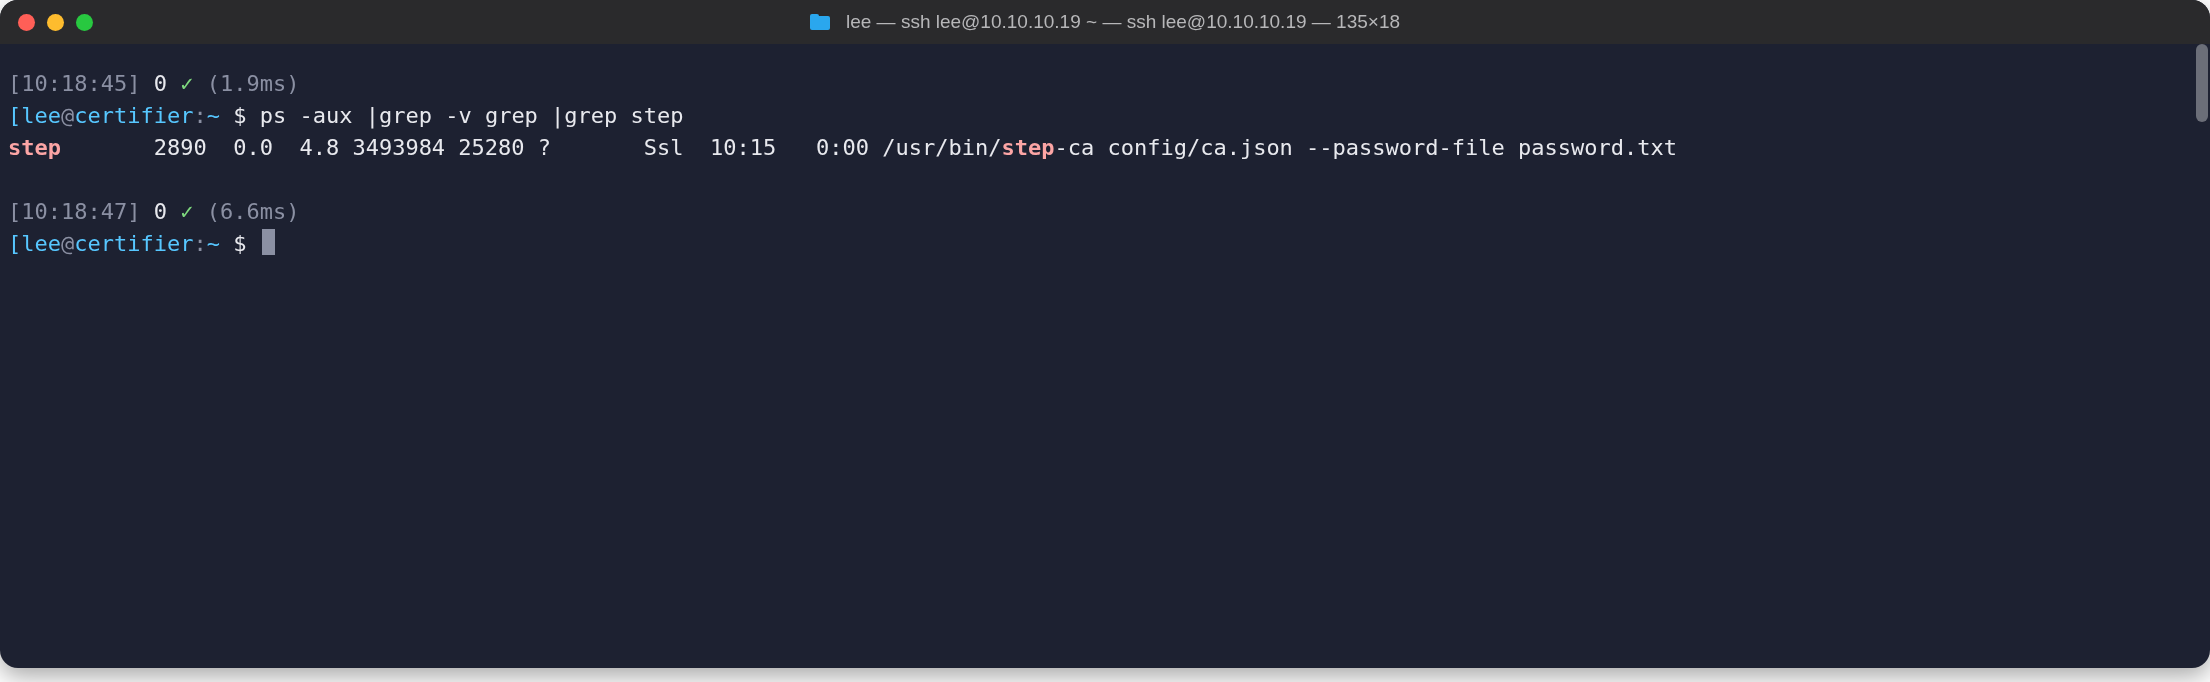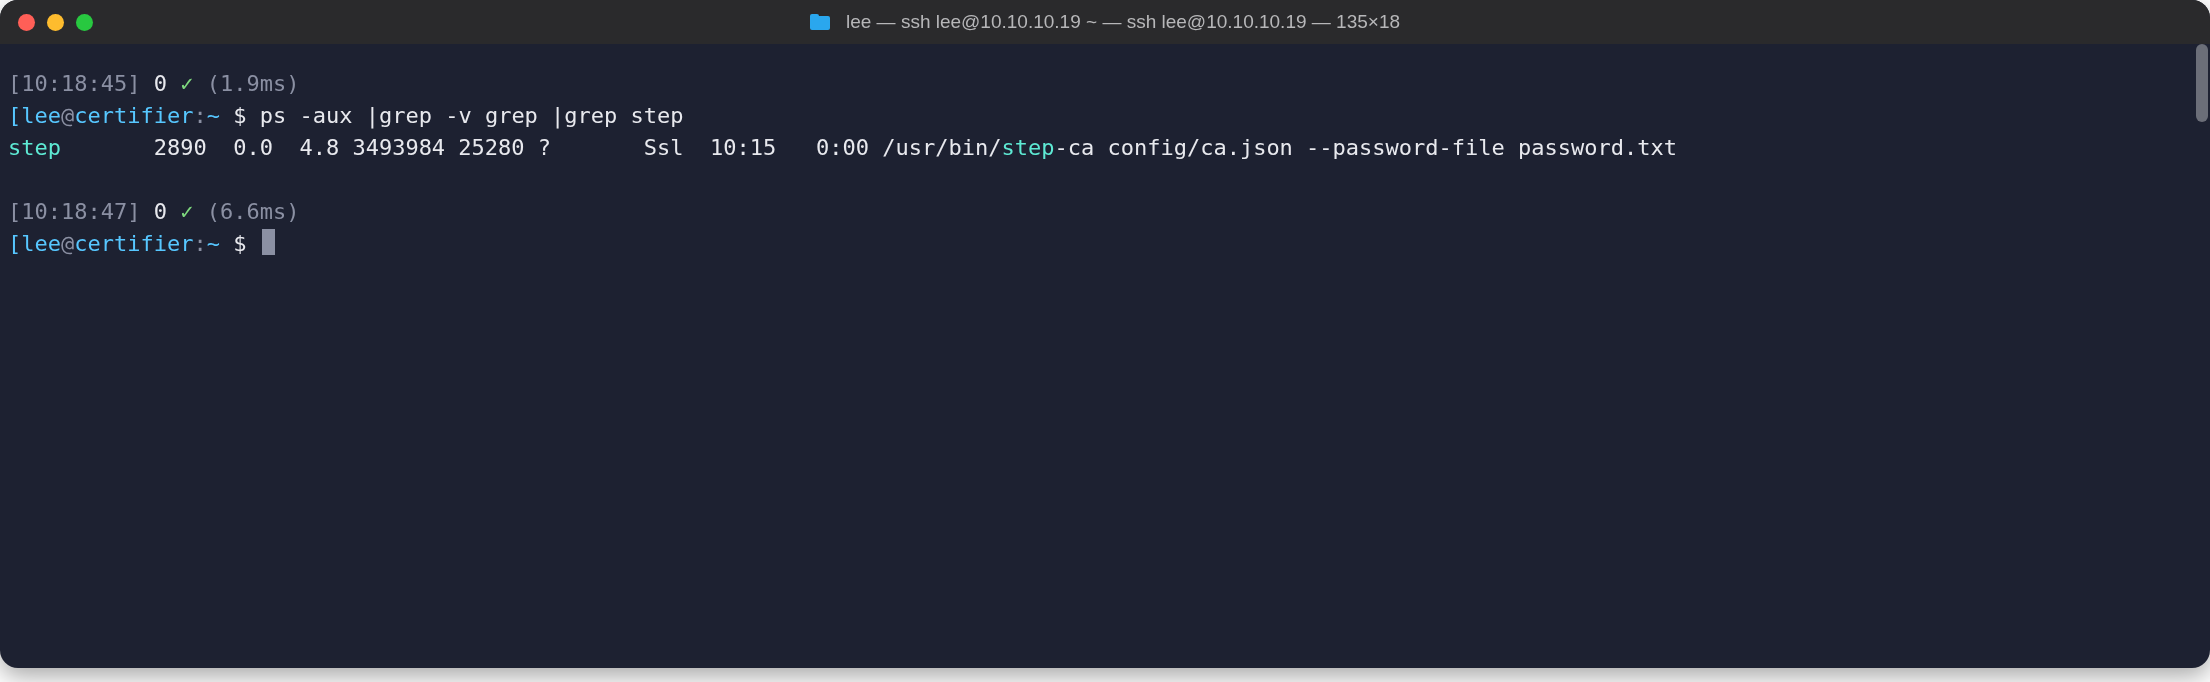--- a/index.html
+++ b/index.html
@@ -59,21 +59,21 @@
     position:relative;
   }
   .scroll{
     position:absolute;right:2px;top:44px;width:12px;height:78px;
     background:#6b6e78;border-radius:6px;
   }
   .gray{color:#8b90a3;}
   .green{color:#7ed87e;}
   .cyan{color:#57c7ff;}
   .cyanb{color:#57c7ff;font-weight:normal;}
-  .redb{color:#5eead4;font-weight:normal;}
+  .redb{color:#fca5a5;font-weight:bold;}
   .white{color:#e8e9ee;}
   .cursor{
     display:inline-block;width:13px;height:26px;background:#8b90a3;
     vertical-align:-4px;margin-left:2px;
   }
   .line{display:block;}
 </style>
 </head>
 <body>
 

